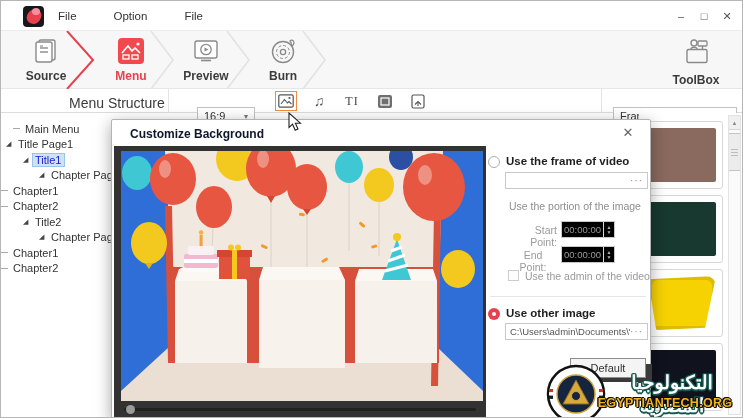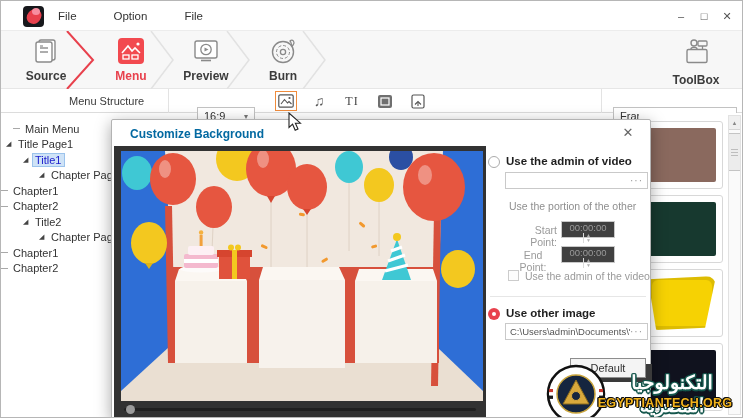--- a/index.html
+++ b/index.html
@@ -21,21 +21,21 @@
   .stepsbar { position:absolute; left:0; top:30px; width:100%; height:58px; background:#f7f7f7; border-bottom:1px solid #e6e6e6;padding-left:25px; }
   .chevrons { position:absolute; left:0; top:0; }
   .step { position:absolute; top:6px; width:70px; text-align:center; }
   .step .ic { display:block; margin:0 auto; }
   .step .lbl { display:block; margin-top:4px; font-size:12px; font-weight:bold; color:#3c3c3c; }
   .step.active .lbl { color:#e8414d; }
   .toolbox { position:absolute; right:14px; top:6px; width:64px; text-align:center; }
   .toolbox .lbl { display:block; margin-top:4px; font-size:12px; font-weight:bold; color:#3c3c3c; }
   
   .menustructbar { position:absolute; left:0; top:88px; width:100%; height:24px; background:#fff; border-bottom:1px solid #dcdcdc; }
-  .ms-label { position:absolute; left:40px; top:6px; font-size:11px; color:#3a3a3a;padding-left:28px; }
+  .ms-label { position:absolute; left:40px; top:6px; font-size:14px; color:#3a3a3a;padding-left:28px; }
   .vdiv { position:absolute; top:0; width:1px; height:24px; background:#e3e3e3; }
   .combo { position:absolute; top:18px; height:18px; background:#fff; border:1px solid #c2c2c2; font-size:11px; color:#333;
            display:flex; align-items:center; padding:0 6px; }
   .combo .arr { margin-left:auto; font-size:8px; color:#777; padding-left:10px; }
   .toolicons { position:absolute; left:274px; top:2px; display:flex; align-items:center; gap:11px; }
   .ti { width:22px; height:20px; display:flex; align-items:center; justify-content:center; color:#555; }
   .ti.hl { border:1px solid #f08c3c; background:#fff; }
   .ti .note { font-size:14px; color:#555; }
   .ti .tt { font-family:"Liberation Serif", serif; font-size:12px; color:#444; letter-spacing:1px; }
   
@@ -53,35 +53,35 @@
   .tpl-swatch { width:100%; height:100%; border-radius:2px; }
   .tpl-swatch.shape { clip-path:polygon(0 6%, 100% 0, 84% 96%, 12% 100%); border-radius:10px; box-shadow:inset 0 0 0 4px rgba(0,0,0,0.10); }
   .scrollbar { position:absolute; right:3px; top:2px; width:13px; height:300px; background:#fafafa; border:1px solid #e2e2e2; }
   .sb-up { height:14px; background:#f0f0f0; border-bottom:1px solid #d5d5d5; text-align:center; font-size:6px; color:#888; line-height:14px; }
   .sb-thumb { margin-top:3px; height:38px; background:#ececec; border-top:1px solid #c4c4c4; border-bottom:1px solid #c4c4c4; position:relative; }
   .sb-thumb::after { content:""; position:absolute; left:2px; right:2px; top:15px; height:7px;
                      background:repeating-linear-gradient(to bottom,#bdbdbd 0 1px,transparent 1px 3px); }
   
   .dialog { position:absolute; left:110px; top:118px; width:540px; height:300px; background:#fff;
             border:1px solid #b3b3b3; border-radius:2px; box-shadow:0 4px 16px rgba(0,0,0,0.35); }
-  .dlg-title { position:absolute; left:18px; top:7px; font-size:12px; font-weight:bold; color:#0369a1; }
+  .dlg-title { position:absolute; left:18px; top:7px; font-size:12px; font-weight:bold; color:#0f172a; }
   .dlg-close { position:absolute; right:14px; top:5px; font-size:13px; color:#666; width:16px; text-align:center; }
   .preview-wrap { position:absolute; left:2px; top:26px; width:372px; height:272px; background:#323232; }
   .preview-img { position:absolute; left:7px; top:5px; width:362px; height:250px; background:#f1e8df; }
   .scrubber { position:absolute; left:10px; top:262px; width:352px; height:3px; background:#202020; border-radius:2px; }
   .scrub-handle { position:absolute; left:2px; top:-3px; width:9px; height:9px; border-radius:50%; background:#9a9a9a; }
   .radio { position:absolute; width:12px; height:12px; border-radius:50%; border:1px solid #ababab; background:#fff; }
   .radio.checked { border:none; background:#e8414d; }
   .radio.checked::after { content:""; position:absolute; left:4px; top:4px; width:4px; height:4px; border-radius:50%; background:#fff; }
   .opt-label { position:absolute; font-size:11.5px; font-weight:bold; color:#1e1e1e; }
   .txtinput { position:absolute; height:17px; background:#fff; border:1px solid #c9c9c9; display:flex; align-items:center;
               font-size:9.5px; color:#555; padding:0 4px; }
   .txtinput .browse { margin-left:auto; color:#999; font-size:10px; letter-spacing:1px; }
   .gray-label { position:absolute; font-size:10.5px; color:#9a9a9a; }
-  .spinner { position:absolute; width:54px; height:17px; border:1px solid #c9c9c9; background:#404040; display:flex; align-items:center;flex-direction:column; }
+  .spinner { position:absolute; width:54px; height:17px; border:1px solid #c9c9c9; background:#000000; display:flex; align-items:center; }
   .spinner .val { flex:1; text-align:center; font-size:9.5px; color:#9a9a9a; }
   .spinner .arrows { width:11px; height:100%; border-left:1px solid #dadada; display:flex; flex-direction:column; align-items:center; justify-content:center; }
   .spinner .arrows span { font-size:5px; line-height:5px; color:#b0b0b0; }
   .checkbox { position:absolute; width:11px; height:11px; border:1px solid #cccccc; background:#fdfdfd; }
   .divider { position:absolute; height:1px; background:#e6e6e6; }
   .default-btn { position:absolute; left:458px; top:238px; width:76px; height:20px; background:#f4f4f4; border:1px solid #8d8d8d;
                  font-size:11px; color:#333; text-align:center; line-height:18px; box-shadow:7px 5px 0 -1px #3a3a3a; }
   
   .watermark { position:absolute; left:540px; top:358px; width:210px; height:62px; z-index:30; pointer-events:none; }
   .wm-arabic { position:absolute; right:4px; top:12px; width:150px; text-align:center; direction:rtl;
@@ -367,28 +367,28 @@
             <polygon points="24,112 32,112 28,118" fill="#dfb413"></polygon>
           </g>
         </svg>
       </div>
       <div class="scrubber">
         <div class="scrub-handle"></div>
       </div>
     </div>
 
     <div class="radio" style="left:376px; top:36px;"></div>
-    <div class="opt-label" style="left:394px; top:35px;">Use the admin of video</div>
+    <div class="opt-label" style="left:394px; top:35px;">Use the frame of video</div>
 
     <div class="txtinput" style="left:393px; top:52px; width:143px;">
       <span></span>
       <span class="browse">···</span>
     </div>
 
-    <div class="gray-label" style="left:397px; top:80px; color:#8f8f8f;">Use the portion of the other</div>
+    <div class="gray-label" style="left:397px; top:80px; color:#8f8f8f;">Use the portion of the image</div>
 
     <div class="gray-label" style="left:397px; top:104px; width:48px; text-align:right;">Start Point:</div>
     <div class="spinner" style="left:449px; top:101px;">
       <span class="val">00:00:00</span>
       <span class="arrows">
           <span>▲</span>
           <span>▼</span>
         </span>
     </div>
 

